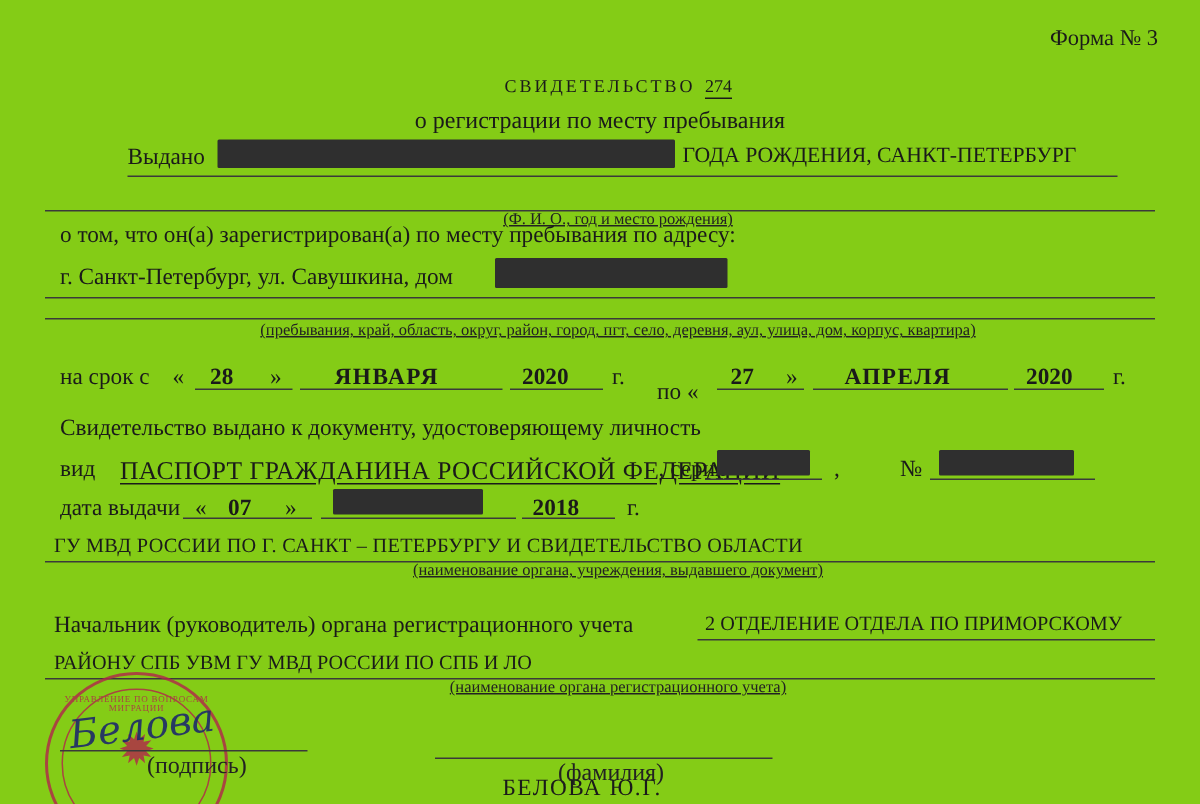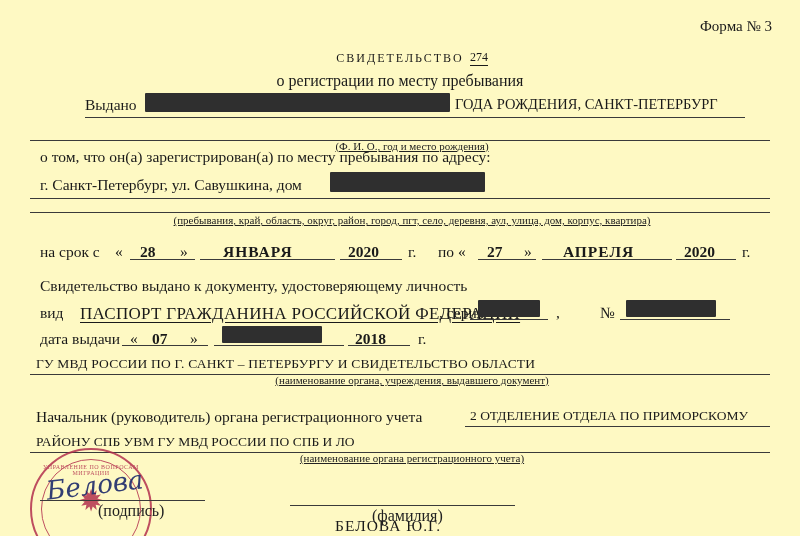--- a/index.html
+++ b/index.html
@@ -12,21 +12,21 @@
     height: 536px;
     font-family: "Liberation Serif", serif;
     color: #1a1a1a;
     position: relative;
     overflow: hidden;
   }
   .page {
     position: relative;
     width: 800px;
     height: 536px;
-    background: #fef9c3;
+    background: #84cc16;
   }
   .form-no {
     position: absolute;
     top: 18px;
     right: 28px;
     font-size: 15px;
     font-family: "Liberation Serif", serif;
   }
   .title-block {
     position: absolute;
@@ -177,21 +177,21 @@
   <div class="row" style="left:40px; top:243px;">на срок с</div>
   <div class="row" style="left:115px; top:243px;">«</div>
   <div class="row bold-ital" style="left:140px; top:243px;">28</div>
   <div class="row" style="left:180px; top:243px;">»</div>
   <div class="rule" style="left:130px; top:259px; width:65px;"></div>
   <div class="row bold-ital" style="left:223px; top:243px; letter-spacing:1px;">ЯНВАРЯ</div>
   <div class="rule" style="left:200px; top:259px; width:135px;"></div>
   <div class="row bold-ital" style="left:348px; top:243px;">2020</div>
   <div class="rule" style="left:340px; top:259px; width:62px;"></div>
   <div class="row" style="left:408px; top:243px;">г.</div>
-  <div class="row" style="left:438px; top:243px;">по «</div>
+  <div class="row" style="left:438px; top:253px;">по «</div>
   <div class="row bold-ital" style="left:487px; top:243px;">27</div>
   <div class="rule" style="left:478px; top:259px; width:58px;"></div>
   <div class="row" style="left:524px; top:243px;">»</div>
   <div class="row bold-ital" style="left:563px; top:243px; letter-spacing:1px;">АПРЕЛЯ</div>
   <div class="rule" style="left:542px; top:259px; width:130px;"></div>
   <div class="row bold-ital" style="left:684px; top:243px;">2020</div>
   <div class="rule" style="left:676px; top:259px; width:60px;"></div>
   <div class="row" style="left:742px; top:243px;">г.</div>
 
   <div class="row" style="left:40px; top:277px;">Свидетельство выдано к документу, удостоверяющему личность</div>

